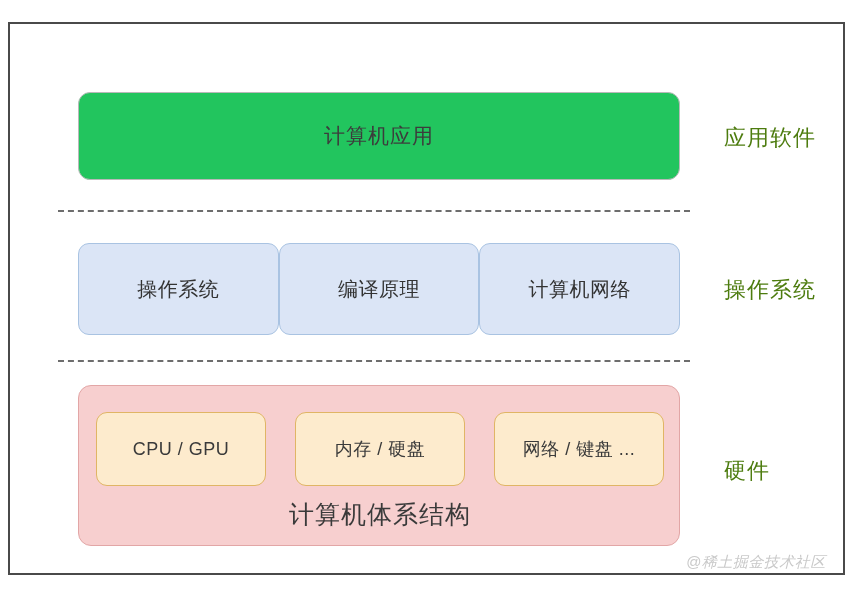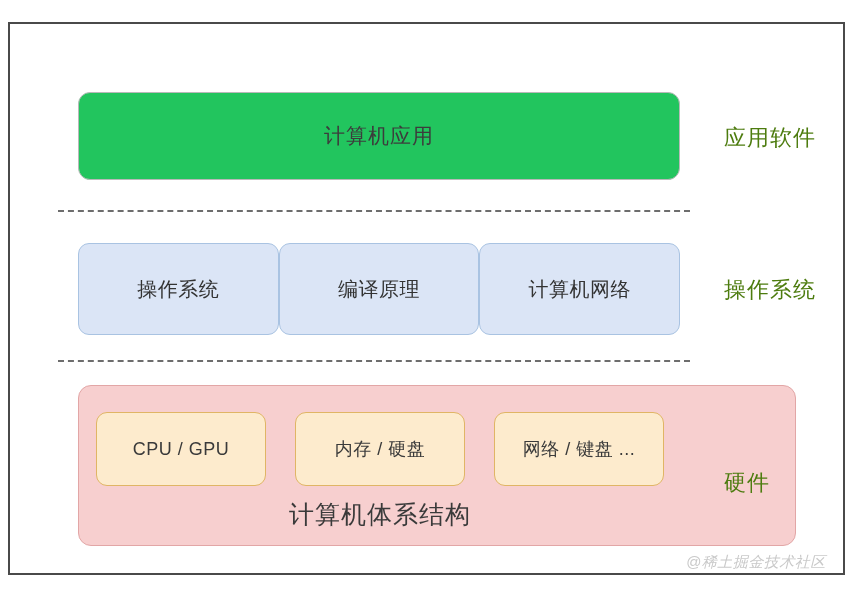--- a/index.html
+++ b/index.html
@@ -92,21 +92,21 @@
     font-size: 20px;
     color: #333333;
     letter-spacing: 0.5px;
   }
 
   
   .hw-container {
     position: absolute;
     left: 68px;
     top: 361px;
-    width: 718px;
+    width: 602px;
     height: 161px;
     box-sizing: border-box;
     background: #f7cfcf;
     border: 1.5px solid #e2a6a6;
     border-radius: 13px;
   }
   .hw-row {
     position: absolute;
     left: 17px;
     top: 26px;
@@ -147,21 +147,21 @@
     position: absolute;
     left: 714px;
     width: 110px;
     text-align: left;
     font-size: 22px;
     color: #4d7c0f;
     letter-spacing: 1px;
   }
   #label-app  { top: 99px; }
   #label-sys  { top: 251px; }
-  #label-hw   { top: 444px; }
+  #label-hw   { top: 432px; }
 
   
   .watermark {
     position: absolute;
     left: 686px;
     top: 553px;
     font-size: 15px;
     color: #c9c9c9;
     font-style: italic;
     letter-spacing: 0.5px;

